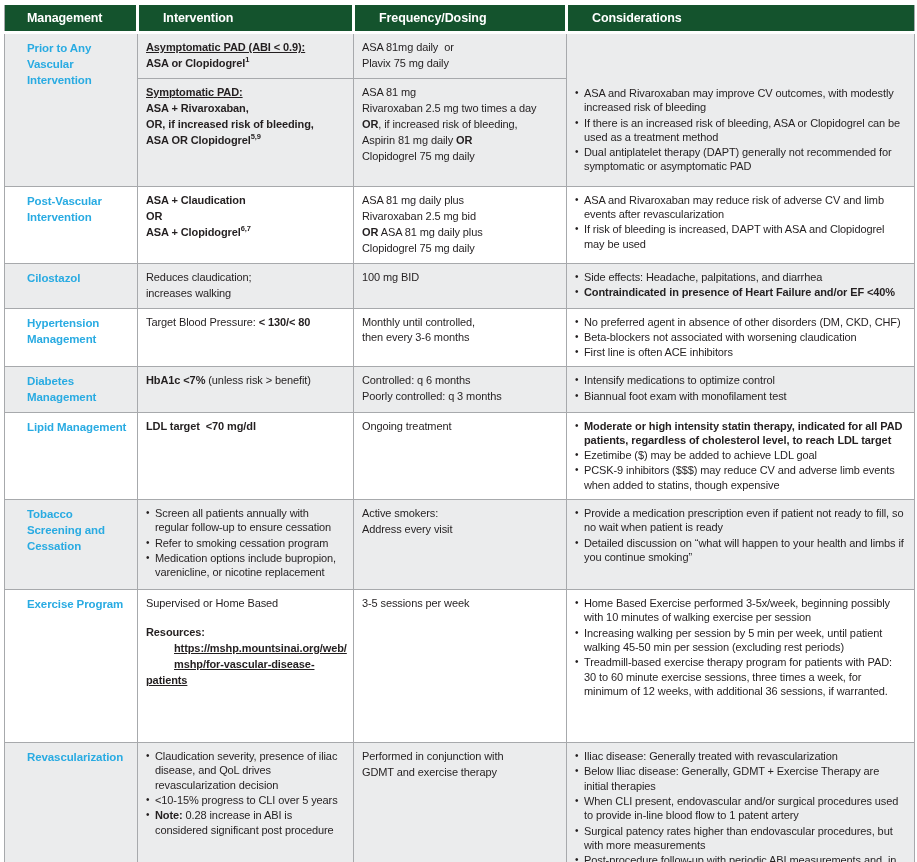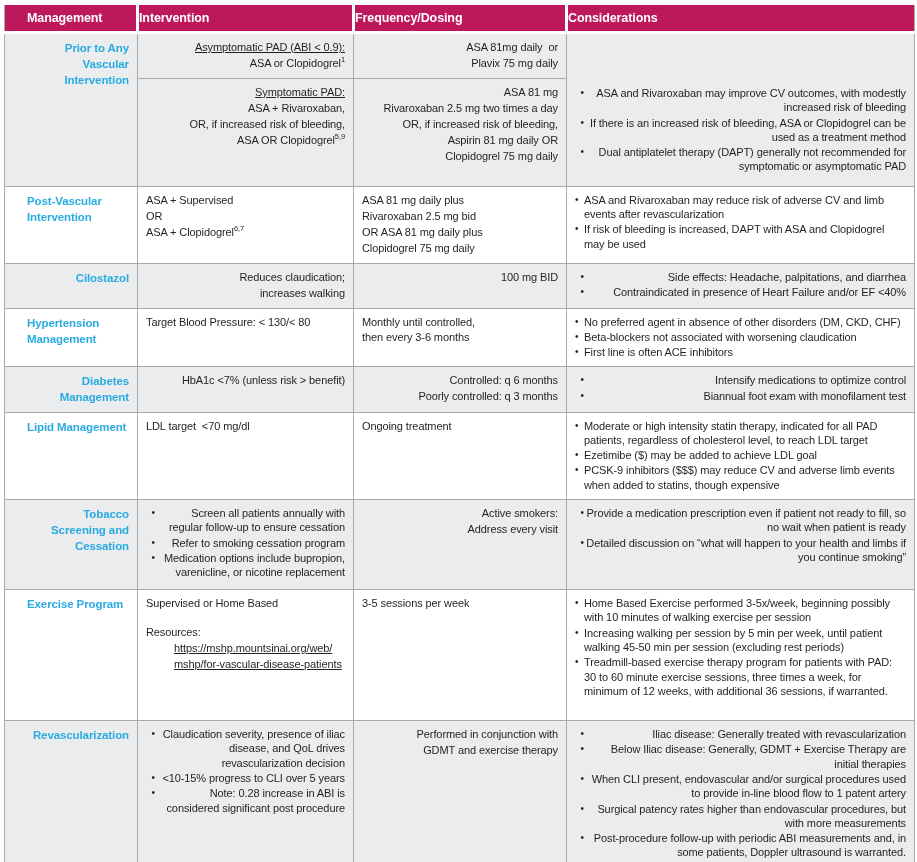--- a/index.html
+++ b/index.html
@@ -1,33 +1,33 @@
 <!DOCTYPE html>
 <html><head>
 <meta charset="utf-8">
 <style>
   html,body{margin:0;padding:0;background:#ffffff;}
   body{font-family:"Liberation Sans","DejaVu Sans",sans-serif;color:#231F20;}
   .wrap{width:910px;margin:5px 0 0 4px;}
   table{border-collapse:collapse;table-layout:fixed;width:910px;
         border-left:1px solid #A7A9AC;border-right:1px solid #A7A9AC;
         border-bottom:3px solid #4D4D4F;}
-  th{background:#be185d;color:#ffffff;text-align:left;font-size:12.5px;font-weight:bold;
-     height:26px;padding:0 0;vertical-align:middle;letter-spacing:-0.1px;
+  th{background:#14532d;color:#ffffff;text-align:left;font-size:12.5px;font-weight:bold;
+     height:26px;padding:0 24px;vertical-align:middle;letter-spacing:-0.1px;
      border-left:3px solid #ffffff;border-bottom:3px solid #ffffff;}
   th:first-child{border-left:none;padding-left:22px;}
   td{border:1px solid #A7A9AC;vertical-align:top;background:#ffffff;
      padding:6px 8px 6px 8px;font-size:11px;letter-spacing:-0.1px;}
-  tr.shade td{background:#EBECED;text-align:right;}
+  tr.shade td{background:#EBECED;}
   .cell-management{padding-left:22px;}
   .label{color:#29ABE2;font-weight:bold;font-size:11.5px;line-height:1.4;}
   .cell-intervention .line,.cell-frequency .line{line-height:1.45;}
   .cell-considerations .line{line-height:1.3;margin-bottom:1px;}
   .cell-intervention .bullet,.cell-considerations .bullet{line-height:1.3;margin-bottom:1px;}
-  .b{font-weight:normal;}
+  .b{font-weight:bold;}
   .u{text-decoration:underline;}
   .s{font-size:7.5px;vertical-align:super;line-height:0;}
   .gap{height:13px;}
   .bullet{display:flex;}
   .bullet .dot{width:9px;flex:none;font-size:10px;}
   .bullet .tx{flex:1;min-width:0;}
   .cons-offset{padding-top:52px;}
   .link{cursor:pointer;padding-left:28px;}
 </style>
 </head>
@@ -90,21 +90,21 @@
             <div class="line"><span class="tx"><span class="b">OR</span><span>, if increased risk of bleeding,</span></span></div>
             <div class="line"><span class="tx"><span>Aspirin 81 mg daily </span><span class="b">OR</span></span></div>
             <div class="line"><span class="tx"><span>Clopidogrel 75 mg daily</span></span></div>
           </td>
         </tr>
         <tr style="height: 75px;">
           <td class="cell-management" rowspan="1">
             <div class="label">Post-Vascular Intervention</div>
           </td>
           <td class="cell-intervention">
-            <div class="line"><span class="tx"><span class="b">ASA + Supervised</span></span></div>
+            <div class="line"><span class="tx"><span class="b">ASA + Claudication</span></span></div>
             <div class="line"><span class="tx"><span class="b">OR</span></span></div>
             <div class="line"><span class="tx"><span class="b">ASA + Clopidogrel</span><span class="b s">6,7</span></span></div>
           </td>
           <td class="cell-frequency">
             <div class="line"><span class="tx"><span>ASA 81 mg daily plus</span></span></div>
             <div class="line"><span class="tx"><span>Rivaroxaban 2.5 mg bid</span></span></div>
             <div class="line"><span class="tx"><span class="b">OR</span><span> ASA 81 mg daily plus</span></span></div>
             <div class="line"><span class="tx"><span>Clopidogrel 75 mg daily</span></span></div>
           </td>
           <td class="cell-considerations" rowspan="1">
@@ -239,21 +239,21 @@
             <div class="line bullet">
               <span class="dot">•</span>
               <span class="tx"><span>Provide a medication prescription even if patient not ready to fill, so no wait when patient is ready</span></span>
             </div>
             <div class="line bullet">
               <span class="dot">•</span>
               <span class="tx"><span>Detailed discussion on “what will happen to your health and limbs if you continue smoking”</span></span>
             </div>
           </td>
         </tr>
-        <tr style="height: 131px;">
+        <tr style="height: 153px;">
           <td class="cell-management" rowspan="1">
             <div class="label">Exercise Program</div>
           </td>
           <td class="cell-intervention">
             <div class="line"><span class="tx"><span>Supervised or Home Based</span></span></div>
             <div class="gap"></div>
             <div class="line"><span class="tx"><span class="b">Resources:</span></span></div>
             <div class="line"><span class="tx"><span class="b u link">https://mshp.mountsinai.org/web/</span></span></div>
             <div class="line"><span class="tx"><span class="b u link">mshp/for-vascular-disease-patients</span></span></div>
           </td>

